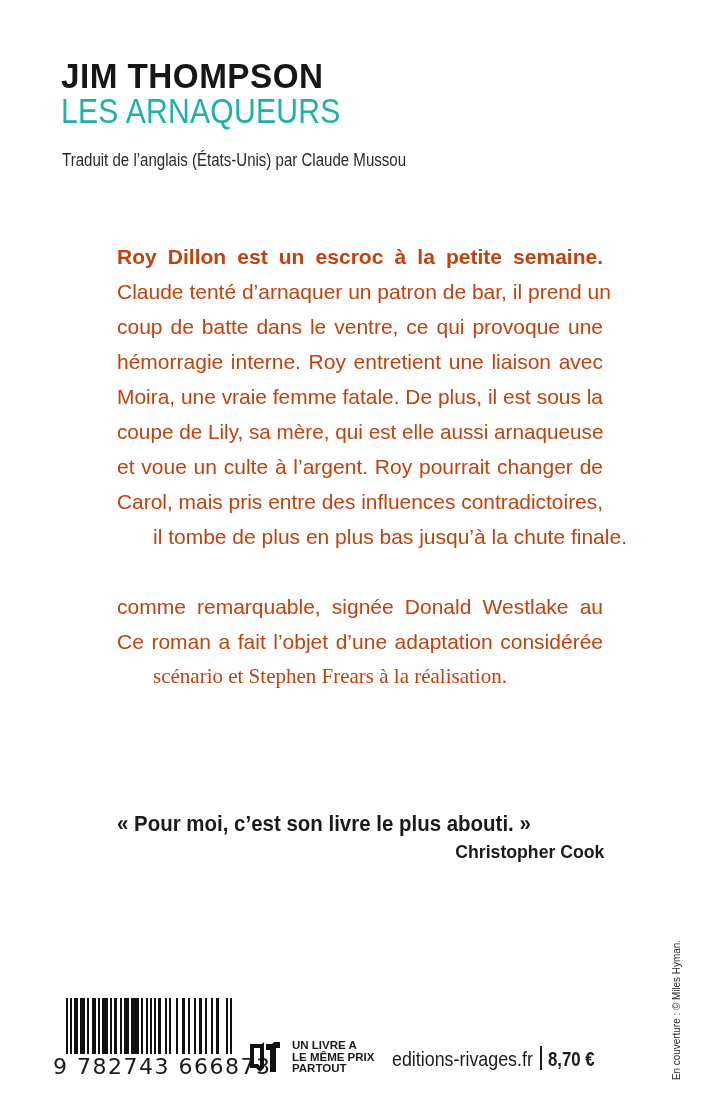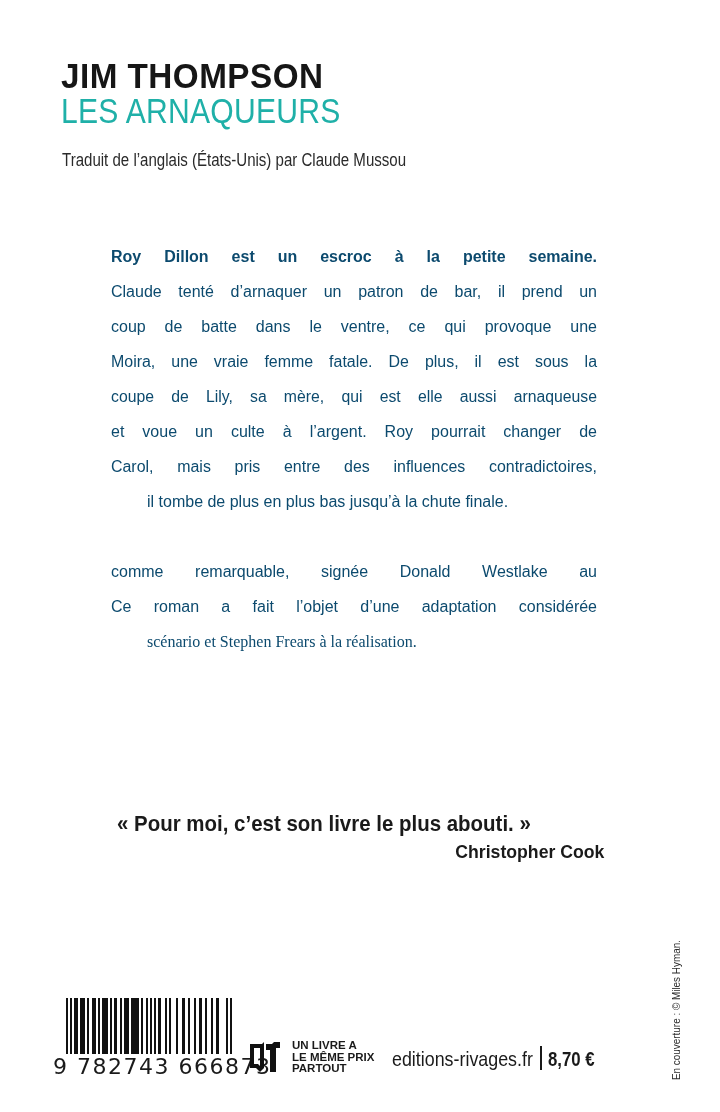--- a/index.html
+++ b/index.html
@@ -5,22 +5,22 @@
   html, body { margin:0; padding:0; background:#ffffff; }
   body { width:720px; height:1112px; position:relative; overflow:hidden;
          font-family:"Liberation Sans", "DejaVu Sans", sans-serif; color:#1a1a1a; }
   .author { position:absolute; left:61px; top:58px; font-size:35px; font-weight:bold;
             letter-spacing:0.5px; color:#161616; line-height:36px;
             transform:scaleX(0.95); transform-origin:left; }
   .title { position:absolute; left:61px; top:93px; font-size:35px; color:#1fb0a8;
            line-height:36px; letter-spacing:0.3px; transform:scaleX(0.86); transform-origin:left; }
   .translator { position:absolute; left:62px; top:149px; font-size:17.5px; color:#2a2a2a;
                 line-height:22px; transform:scaleX(0.86); transform-origin:left; white-space:nowrap; }
-  .blurb { position:absolute; left:111px; top:239px; width:486px; font-size:16px; line-height:35px;
-           text-align:justify; color:#0c4a6e; }
+  .blurb { position:absolute; left:117px; top:239px; width:486px; font-size:21px; line-height:35px;
+           text-align:justify; color:#c2410c; }
   .blurb p { margin:0; }
   .blurb .lead { font-weight:bold; }
   .blurb p + p { margin-top:35px; }
   .line { display:block; text-align:justify; text-align-last:justify; white-space:nowrap;
           transform-origin:left; }
   .line.last { text-align-last:left;margin-left:36px; }
   .quote { position:absolute; left:117px; top:810px; font-size:22px; font-weight:bold; line-height:28px;
            color:#1a1a1a; transform:scaleX(0.93); transform-origin:left; white-space:nowrap; }
   .quote-author { position:absolute; right:116px; top:840px; font-size:19px; font-weight:bold;
                   line-height:24px; color:#1a1a1a; white-space:nowrap; transform:scaleX(0.93); transform-origin:right; }
@@ -47,20 +47,21 @@
 
   <div class="author">JIM THOMPSON</div>
   <div class="title">LES ARNAQUEURS</div>
   <div class="translator">Traduit de l’anglais (États-Unis) par Claude Mussou</div>
 
   <div class="blurb">
     <p>
       <span class="line lead" style="display: block;">Roy Dillon est un escroc à la petite semaine.</span>
       <span class="line" style="display: block;">Claude tenté d’arnaquer un patron de bar, il prend un</span>
       <span class="line" style="display: block;">coup de batte dans le ventre, ce qui provoque une</span>
+      <span class="line" style="display: block;">hémorragie interne. Roy entretient une liaison avec</span>
       <span class="line" style="display: block; transform: scaleX(0.995902); width: 488px;">Moira, une vraie femme fatale. De plus, il est sous la</span>
       <span class="line" style="display: block; transform: scaleX(0.985801); width: 493px;">coupe de Lily, sa mère, qui est elle aussi arnaqueuse</span>
       <span class="line" style="display: block;">et voue un culte à l’argent. Roy pourrait changer de</span>
       <span class="line" style="display: block; transform: scaleX(0.995902); width: 488px;">Carol, mais pris entre des influences contradictoires,</span>
       <span class="line last" style="display: block;">il tombe de plus en plus bas jusqu’à la chute finale.</span>
     </p>
     <p>
       <span class="line" style="display: block;">comme remarquable, signée Donald Westlake au</span>
       <span class="line" style="display: block;">Ce roman a fait l’objet d’une adaptation considérée</span>
       <span class="line last" style="display: block; font-family: Liberation Serif, serif;">scénario et Stephen Frears à la réalisation.</span>

